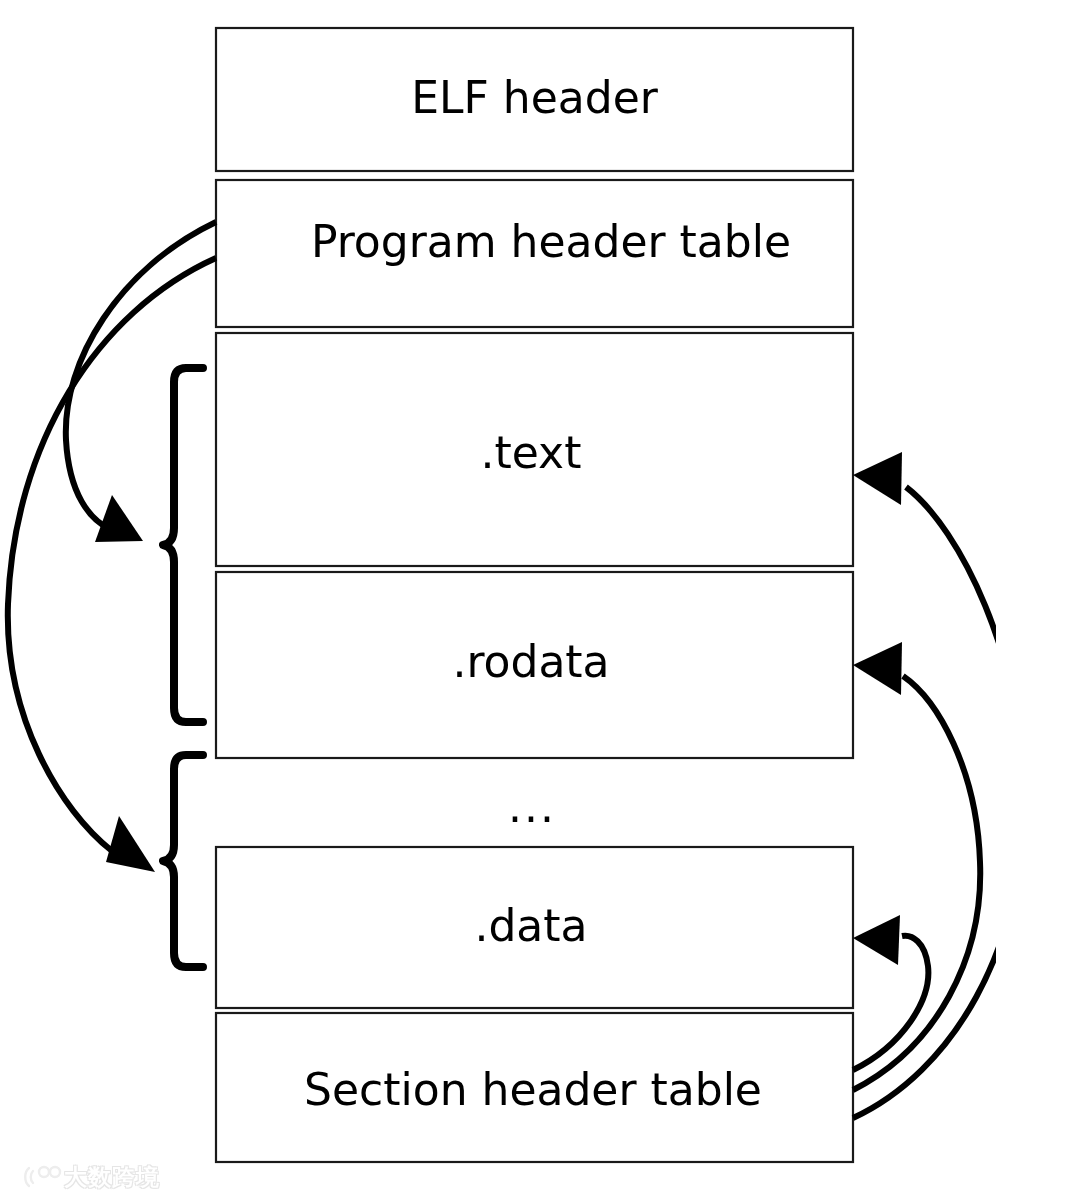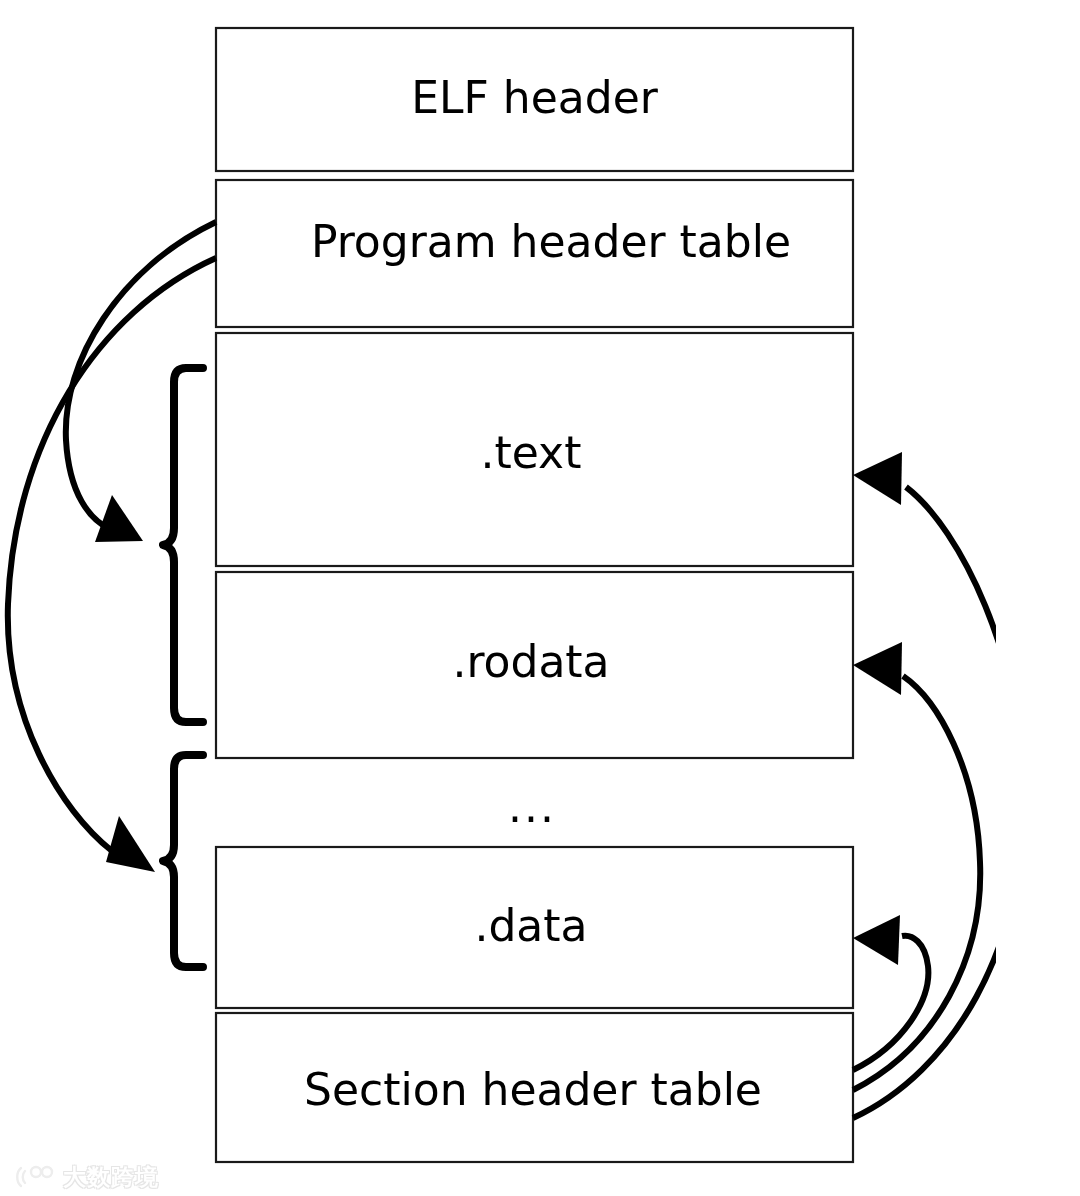--- a/index.html
+++ b/index.html
@@ -58,25 +58,24 @@
   .brace-path {
     fill: none;
     stroke: #000000;
     stroke-width: 8;
     stroke-linecap: round;
     stroke-linejoin: round;
   }
   
   #watermark {
     position: absolute;
-    left: 12px;
+    left: 20px;
     bottom: 6px;
     display: flex;
     align-items: center;
-    gap: 7px;
     opacity: 1;
     pointer-events: none;
     user-select: none;
   }
   #watermark .wm-logo {
     display: block;
   }
   #watermark .wm-text {
     font-family: "DejaVu Sans", sans-serif;
     font-size: 23px;

